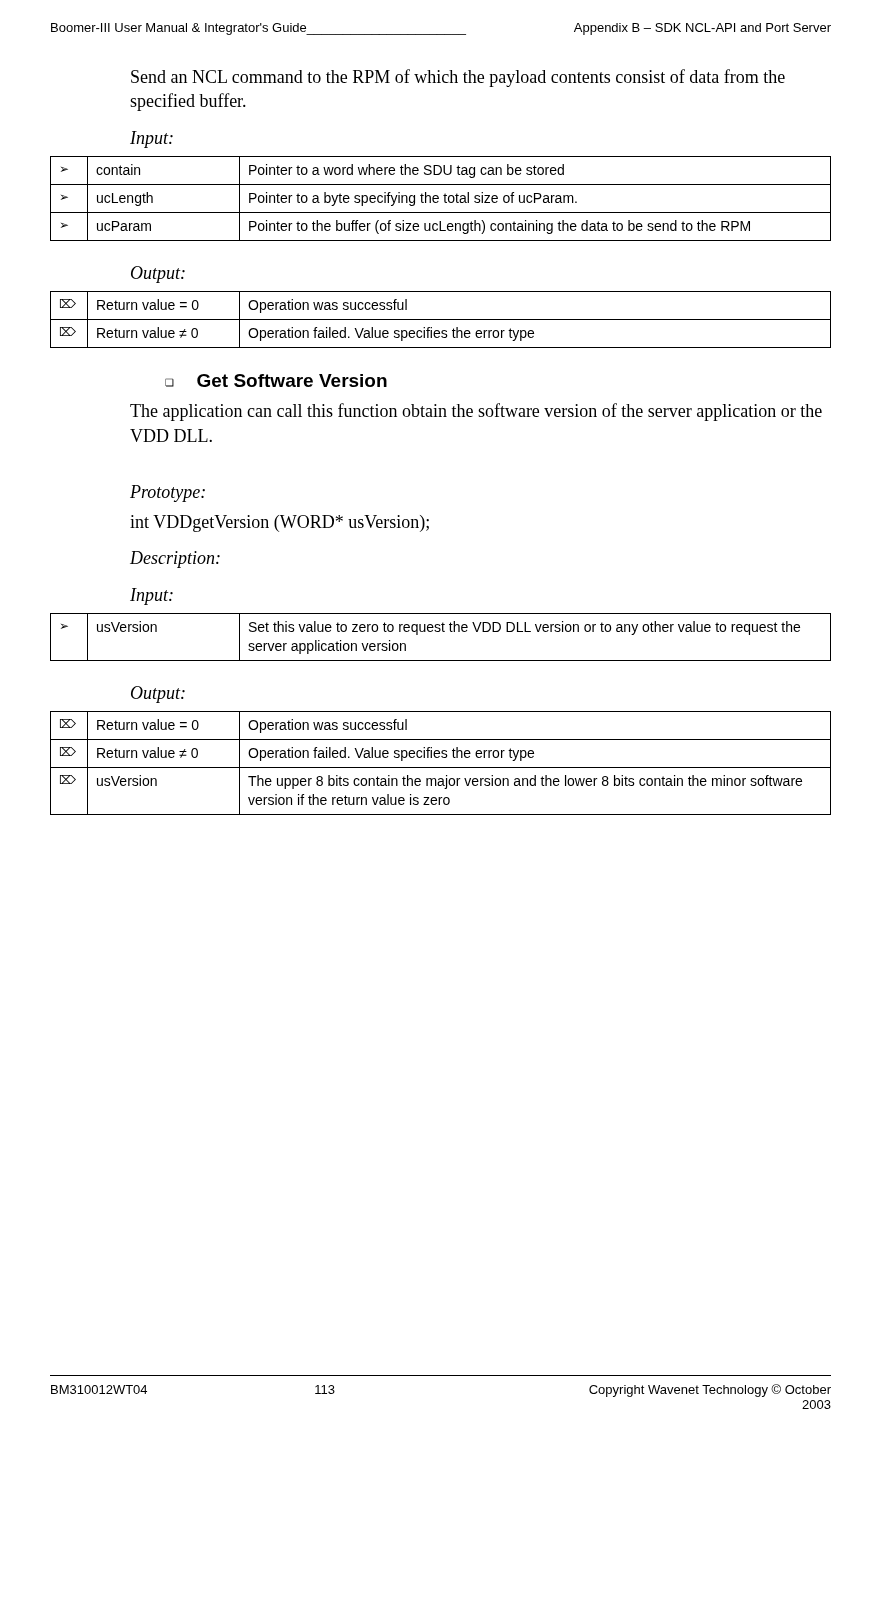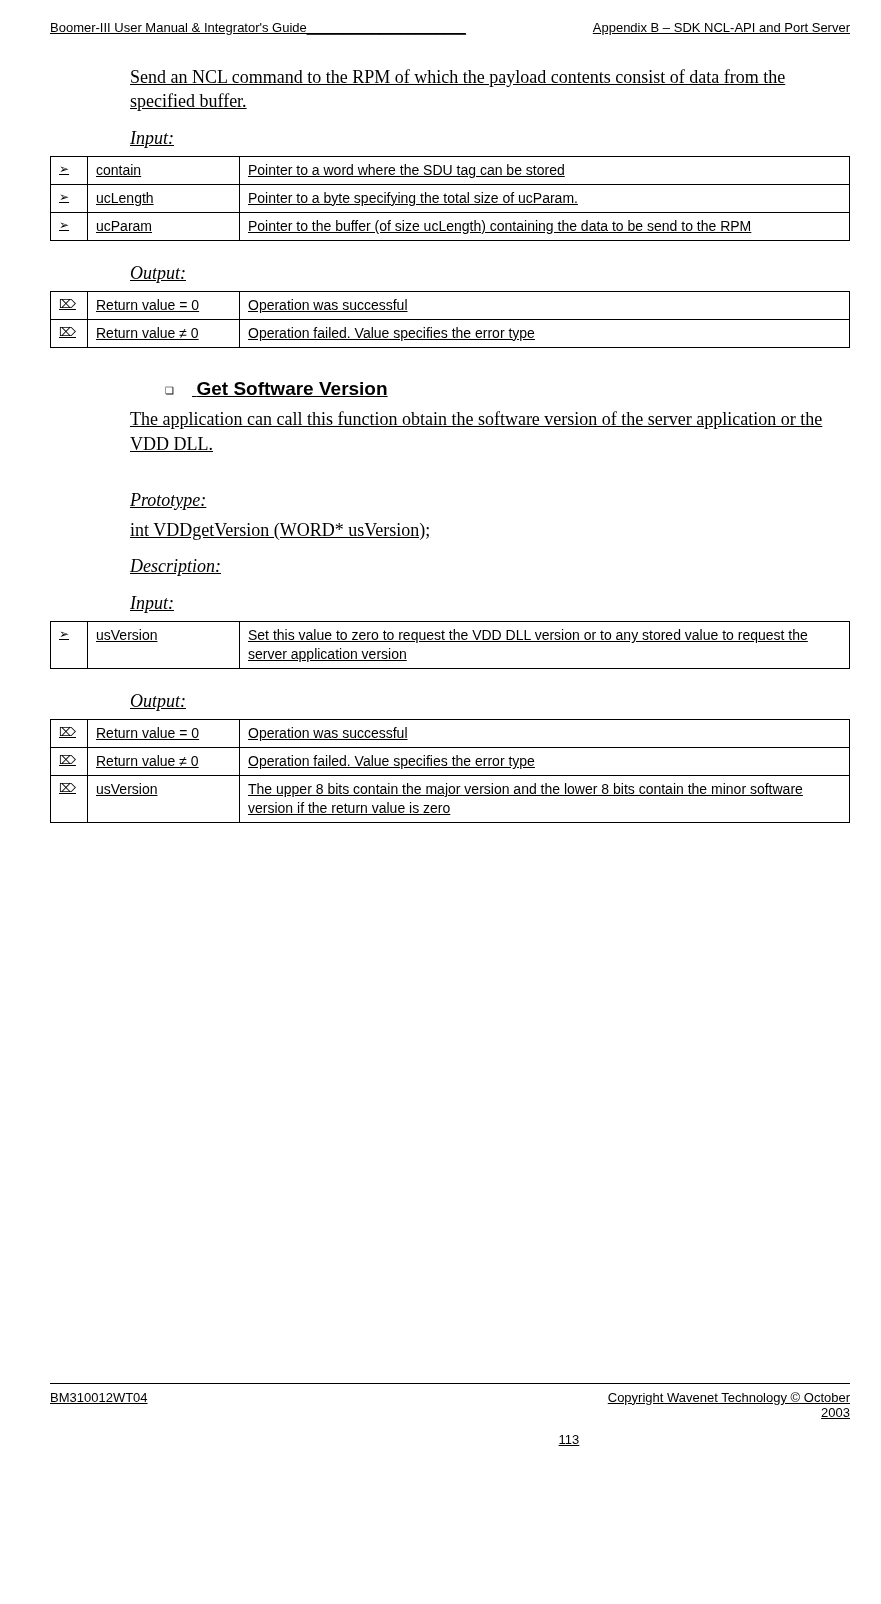--- a/index.html
+++ b/index.html
@@ -4,24 +4,23 @@
 <style>
   body {
     margin: 0;
     padding: 0;
     font-family: Arial, sans-serif;
     background: white;
     width: 881px;
   }
   .page {
     width: 881px;
-    padding: 20px 31px 30px 50px;
+    padding: 20px 50px 30px 50px;
     box-sizing: border-box;
     position: relative;
-    text-decoration: underline;
   }
   .header {
     font-size: 13px;
     margin-bottom: 30px;
     display: flex;
     width: 100%;
   }
   .header-left { flex: 1; }
   .header-right { }
   .content {
@@ -52,21 +51,21 @@
   }
   table.data td.arrow {
     width: 20px;
     text-align: left;
     font-size: 12px;
   }
   table.data td.key {
     width: 135px;
   }
   .heading-row {
-    margin-top: 28px;
+    margin-top: 20px;
     margin-bottom: 6px;
   }
   .heading-row .bullet {
     font-family: Arial, sans-serif;
     font-size: 10px;
     padding: 0 18px 0 35px;
     vertical-align: middle;
     display: inline-block;
   }
   .heading-row .heading-text {
@@ -79,21 +78,21 @@
     border-top: 1px solid #000;
     margin-top: 560px;
     padding-top: 6px;
     font-family: Arial, sans-serif;
     font-size: 13px;
     display: flex;
     width: 100%;
     gap: 12px;
   }
   .footer .f-left { flex:1; text-align:left; }
-  .footer .f-center { flex:1; text-align:right;margin-top:42px; }
+  .footer .f-center { flex:1; text-align:left; }
   .footer .f-right { flex:1; text-align:right; }
 </style>
 </head>
 <body>
 
 <div class="page">
   <div class="header">
     <span class="header-left">Boomer-III User Manual &amp; Integrator's Guide______________________</span>
     <span class="header-right">Appendix B – SDK NCL-API and Port Server</span>
   </div>
@@ -150,21 +149,21 @@
     <div class="label-ital">Prototype:</div>
     <div>int VDDgetVersion (WORD* usVersion);</div>
     <div class="label-ital">Description:</div>
     <div class="label-ital"><span>Input</span>:</div>
 
     <table class="data">
       <tbody>
           <tr>
         <td class="arrow">➢</td>
         <td class="key">usVersion</td>
-        <td>Set this value to zero to request the VDD DLL version or to any stored value to request the server application version</td>
+        <td>Set this value to zero to request the VDD DLL version or to any other value to request the server application version</td>
       </tr>
     </tbody>
       </table>
 
     <div class="label-ital">Output:</div>
 
     <table class="data">
       <tbody>
           <tr>
         <td class="arrow">⌦</td>

